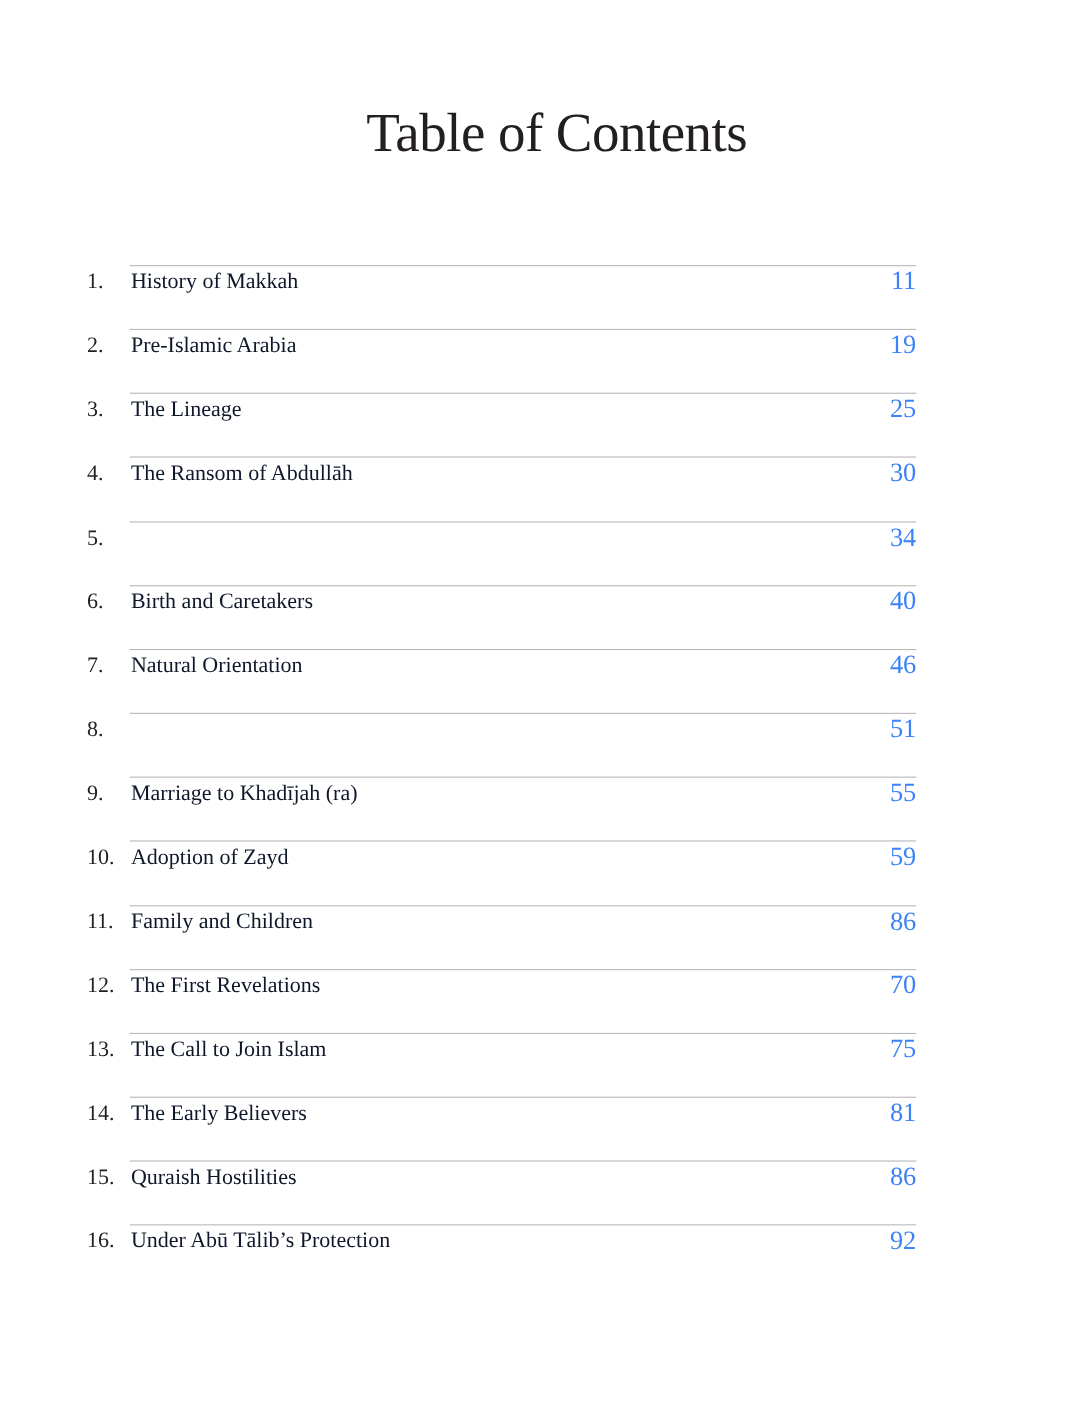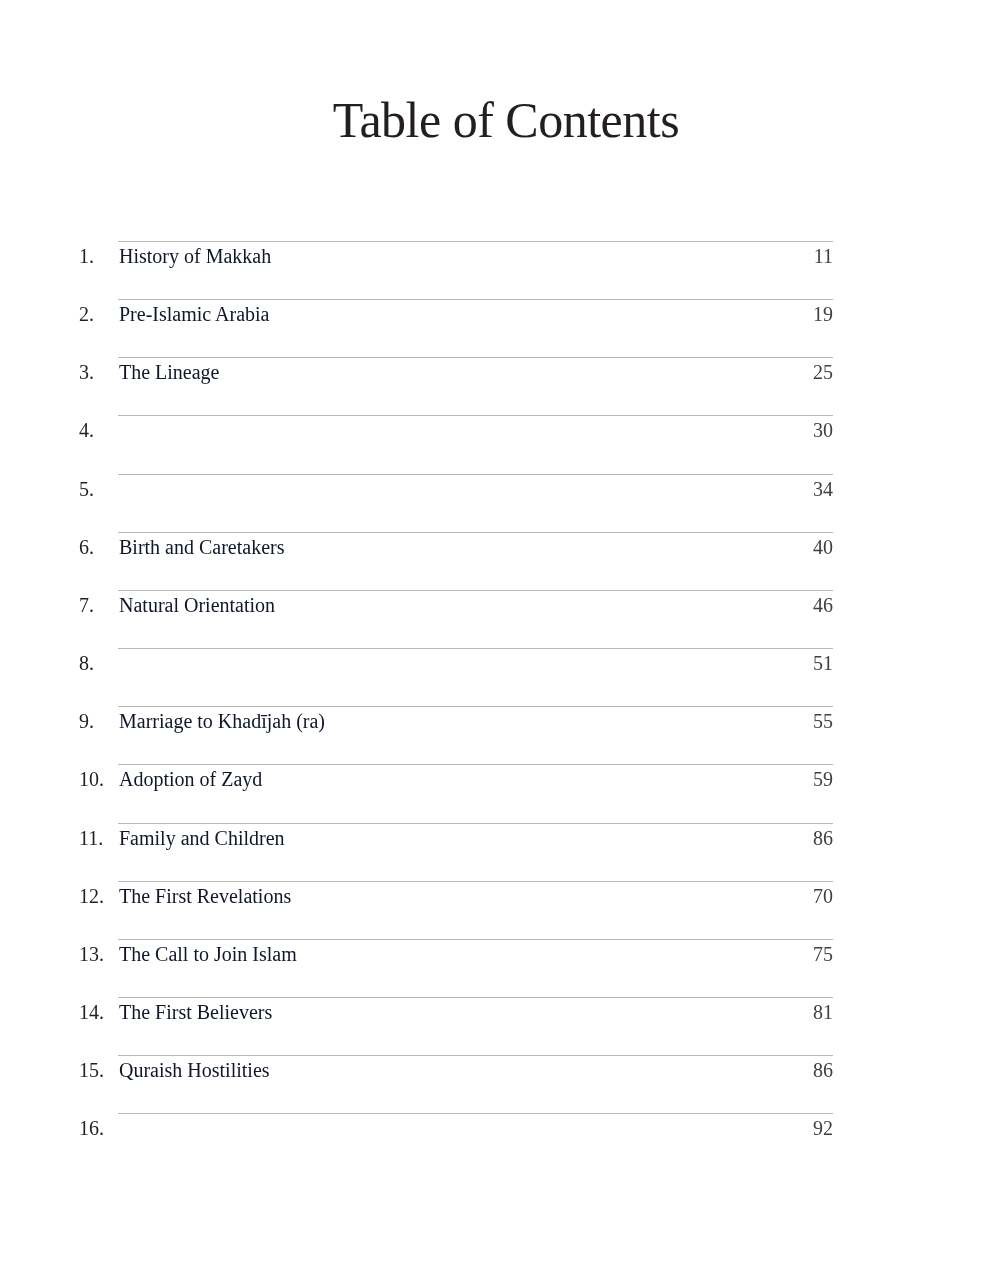--- a/index.html
+++ b/index.html
@@ -65,23 +65,23 @@
       top: 2px;
       font-size: 20px;
       line-height: 26px;
       color: #0f172a;
       white-space: nowrap;
     }
     .toc-page {
       position: absolute;
       right: 156px;
       top: 2px;
-      font-size: 20px;
+      font-size: 24px;
       line-height: 26px;
-      color: #404040;
+      color: #3b82f6;
       text-align: right;
     }
   </style>
 </head>
 <body>
 
 <h1 class="page-title">Table of Contents</h1>
 
 <ol class="toc-list">
   <li class="toc-row" style="top:241px">
@@ -98,20 +98,21 @@
   </li>
   <li class="toc-row" style="top:357px">
     <div class="toc-rule"></div>
     <span class="toc-num">3.</span>
     <span class="toc-title">The Lineage</span>
     <span class="toc-page">25</span>
   </li>
   <li class="toc-row" style="top:415px">
     <div class="toc-rule"></div>
     <span class="toc-num">4.</span>
+    <span class="toc-title">The Ransom of Abdullāh</span>
     <span class="toc-page">30</span>
   </li>
   <li class="toc-row" style="top:474px">
     <div class="toc-rule"></div>
     <span class="toc-num">5.</span>
     <span class="toc-page">34</span>
   </li>
   <li class="toc-row" style="top:532px">
     <div class="toc-rule"></div>
     <span class="toc-num">6.</span>
@@ -155,27 +156,28 @@
   </li>
   <li class="toc-row" style="top:939px">
     <div class="toc-rule"></div>
     <span class="toc-num">13.</span>
     <span class="toc-title">The Call to Join Islam</span>
     <span class="toc-page">75</span>
   </li>
   <li class="toc-row" style="top:997px">
     <div class="toc-rule"></div>
     <span class="toc-num">14.</span>
-    <span class="toc-title">The First Believers</span>
+    <span class="toc-title">The Early Believers</span>
     <span class="toc-page">81</span>
   </li>
   <li class="toc-row" style="top:1055px">
     <div class="toc-rule"></div>
     <span class="toc-num">15.</span>
     <span class="toc-title">Quraish Hostilities</span>
     <span class="toc-page">86</span>
   </li>
   <li class="toc-row" style="top:1113px">
     <div class="toc-rule"></div>
     <span class="toc-num">16.</span>
+    <span class="toc-title">Under Abū Tālib’s Protection</span>
     <span class="toc-page">92</span>
   </li>
 </ol>
 
 </body></html>

